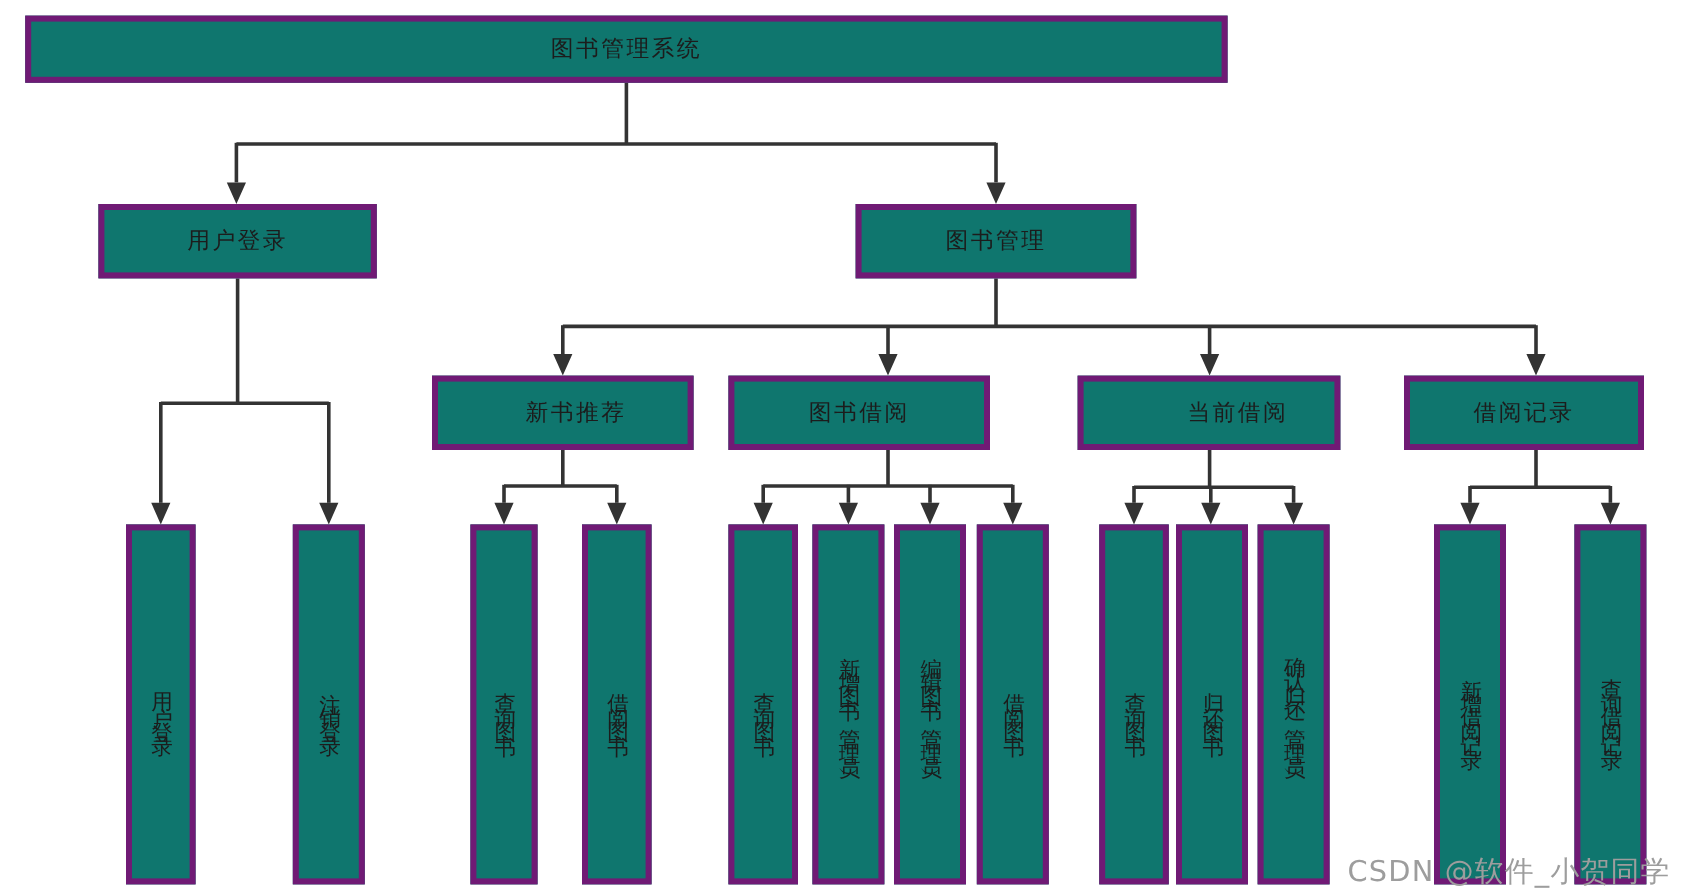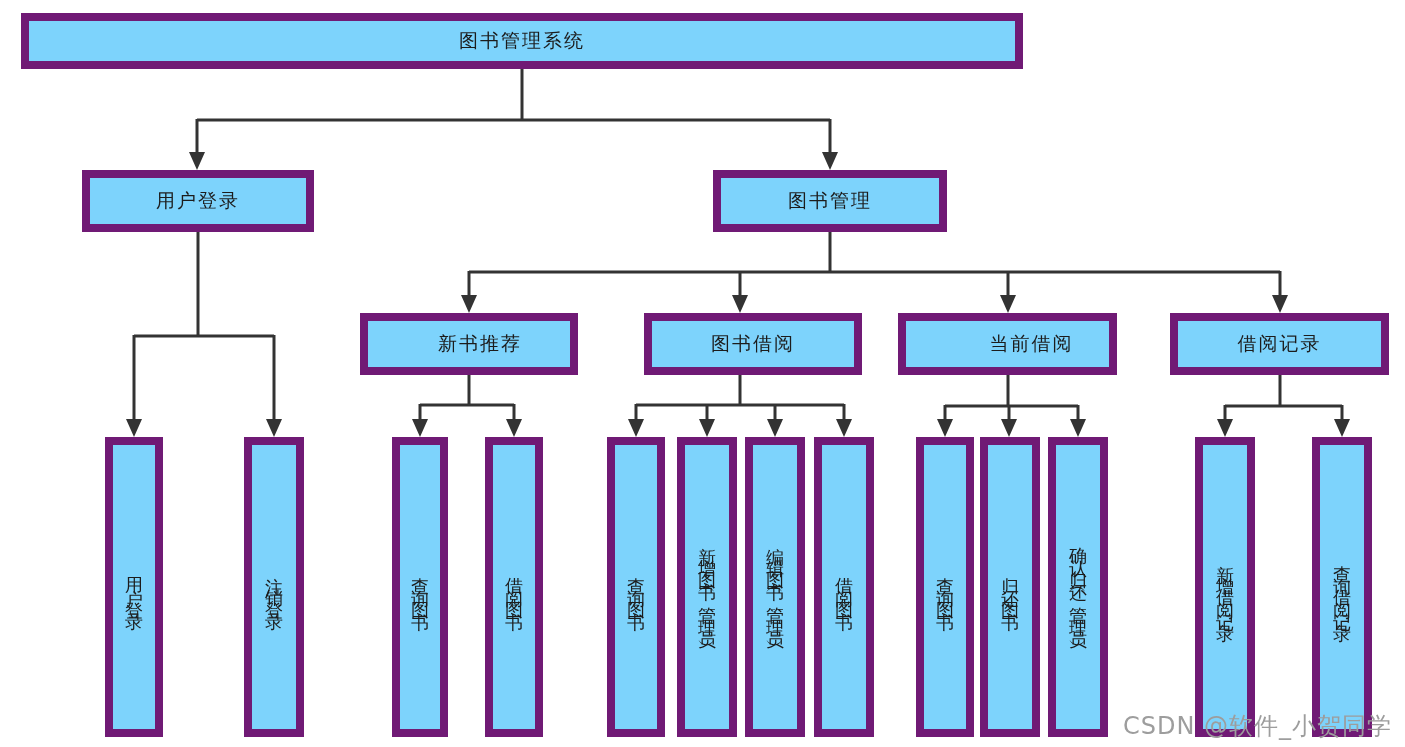--- a/index.html
+++ b/index.html
@@ -12,22 +12,22 @@
     overflow: hidden;
   }
   svg.connectors {
     position: absolute;
     left: 0; top: 0;
     width: 1405px; height: 747px;
   }
   .box {
     position: absolute;
     box-sizing: border-box;
-    background: #7dd3fc;
-    border: 8px solid #701a75;
+    background: #0f766e;
+    border: 5px solid #701a75;
     display: flex;
     align-items: center;
     justify-content: center;
     color: #1c1c1c;
   }
   .box .hlabel {
     font-size: 19px;
     letter-spacing: 2px;
     white-space: nowrap;
   }
@@ -126,27 +126,27 @@
   <div class="box" style="left:82px; top:170px; width:232px; height:62px;">
     <span class="hlabel">用户登录</span>
   </div>
   <div class="box" style="left:713px; top:170px; width:234px; height:62px;font-family:Liberation Serif, serif;">
     <span class="hlabel">图书管理</span>
   </div>
 
   <div class="box" style="left:360px; top:313px; width:218px; height:62px;padding-left:22px;">
     <span class="hlabel">新书推荐</span>
   </div>
-  <div class="box" style="left:644px; top:313px; width:218px; height:62px;">
+  <div class="box" style="left:607px; top:313px; width:218px; height:62px;">
     <span class="hlabel">图书借阅</span>
   </div>
   <div class="box" style="left:898px; top:313px; width:219px; height:62px;padding-left:48px;">
     <span class="hlabel">当前借阅</span>
   </div>
-  <div class="box" style="left:1170px; top:313px; width:219px; height:62px;">
+  <div class="box" style="left:1170px; top:313px; width:200px; height:62px;">
     <span class="hlabel">借阅记录</span>
   </div>
 
   <div class="box leaf" style="left:105px; top:437px; width:58px; height:300px;">
     <span class="vtext">用户登录</span>
   </div>
   <div class="box leaf" style="left:244px; top:437px; width:60px; height:300px;">
     <span class="vtext">注销登录</span>
   </div>
 

